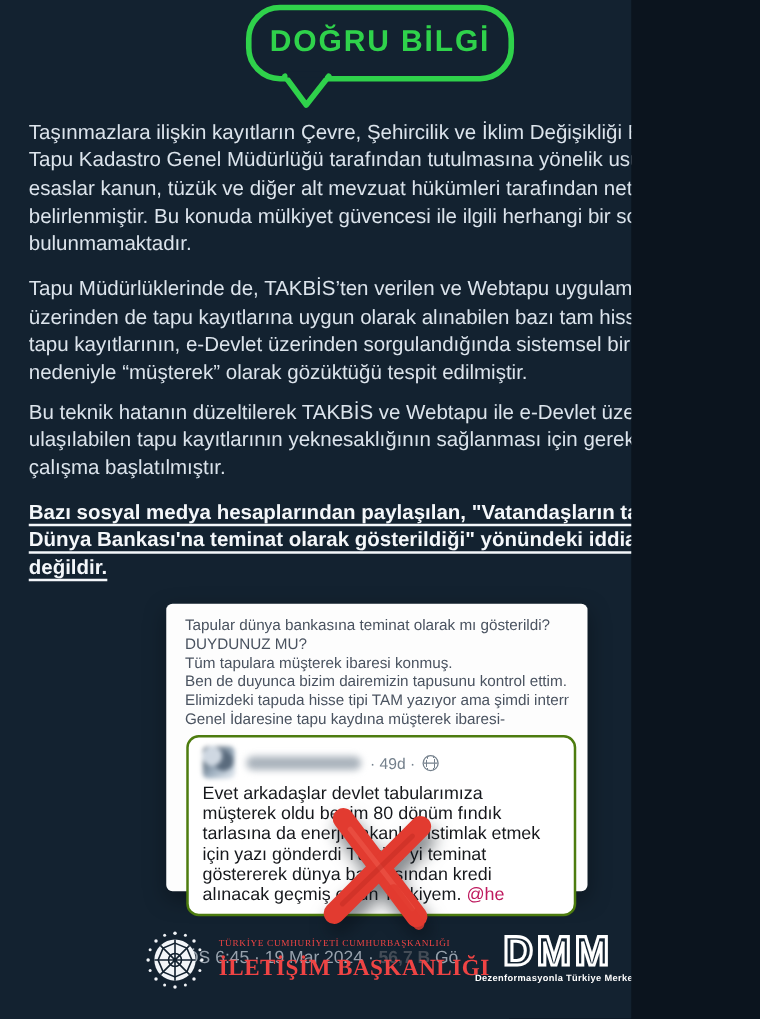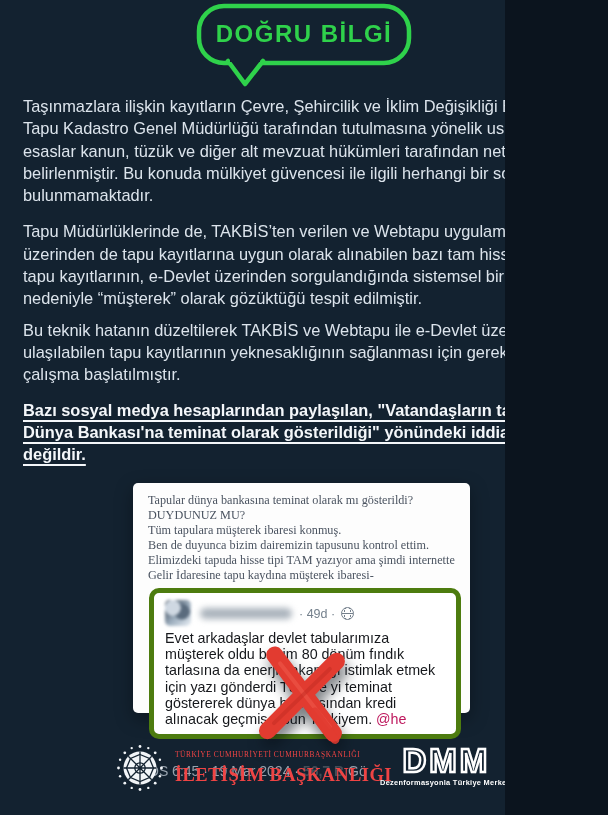--- a/index.html
+++ b/index.html
@@ -29,24 +29,24 @@
     text-decoration:underline;text-decoration-thickness:1.5px;text-underline-offset:4px;
   }
 
   
   .tweet-card{
     position:absolute;left:133px;top:483px;width:337px;height:230px;
     background:#fdfdfd;border-radius:5px;box-sizing:border-box;
     padding:10px 15px 8px 15px;
     box-shadow:0 6px 18px rgba(0,0,0,.35);
   }
-  .tw-line{font-size:12.2px;line-height:15px;color:#4a5360;white-space:nowrap;overflow:hidden;font-family:Liberation Serif, serif;}
+  .tw-line{font-size:12.2px;line-height:15px;color:#4a5360;white-space:nowrap;overflow:hidden;}
 
   .quoted{
-    margin-top:5px;border:5px solid #4d7c0f;border-radius:10px;
+    margin-top:5px;border:2px solid #4d7c0f;border-radius:10px;
     padding:7px 11px 7px 11px;width:312px;box-sizing:border-box;margin-left:1px;
     background:#ffffff;
   }
   .q-head{display:flex;align-items:center;height:26px;}
   .q-avatar{
     width:26px;height:26px;border-radius:5px;flex:0 0 auto;
     background:
       radial-gradient(circle at 30% 30%,#cfd8e2 0 30%,transparent 31%),
       radial-gradient(circle at 65% 45%,#5a6b7d 0 35%,transparent 36%),
       linear-gradient(135deg,#2b3847 0%,#9fb0c0 55%,#e8eef4 100%);
@@ -107,21 +107,21 @@
     <p class="p3">Bu teknik hatanın düzeltilerek TAKBİS ve Webtapu ile e-Devlet üzerinden ulaşılabilen tapu kayıtlarının yeknesaklığının sağlanması için gereken teknik çalışma başlatılmıştır.</p>
     <p class="claim">Bazı sosyal medya hesaplarından paylaşılan, "Vatandaşların tapularının Dünya Bankası'na teminat olarak gösterildiği" yönündeki iddialar doğru değildir.</p>
   </div>
 
   <div class="tweet-card">
     <div class="tw-line">Tapular dünya bankasına teminat olarak mı gösterildi?</div>
     <div class="tw-line">DUYDUNUZ MU?</div>
     <div class="tw-line">Tüm tapulara müşterek ibaresi konmuş.</div>
     <div class="tw-line">Ben de duyunca bizim dairemizin tapusunu kontrol ettim.</div>
     <div class="tw-line">Elimizdeki tapuda  hisse tipi TAM  yazıyor ama şimdi internetten girdim</div>
-    <div class="tw-line">Gelir İdaresine tapu kaydına müşterek ibaresi-</div>
+    <div class="tw-line">Genel İdaresine tapu kaydına müşterek ibaresi-</div>
 
     <div class="quoted">
       <div class="q-head">
         <div class="q-avatar"></div>
         <div class="q-nameblur"></div>
         <div class="q-meta"><span>· 49d ·</span>
           <span class="q-globe"></span>
         </div>
       </div>
       <div class="q-text"><span>Evet arkadaşlar devlet tabularımıza müşterek oldu benim 80 dönüm fındık tarlasına da enerji bakanlığı istimlak etmek için yazı gönderdi   Türkiye yi teminat göstererek dünya bankasından kredi alınacak geçmiş olsun  Türkiyem. </span><span class="q-handle">@he</span></div>

